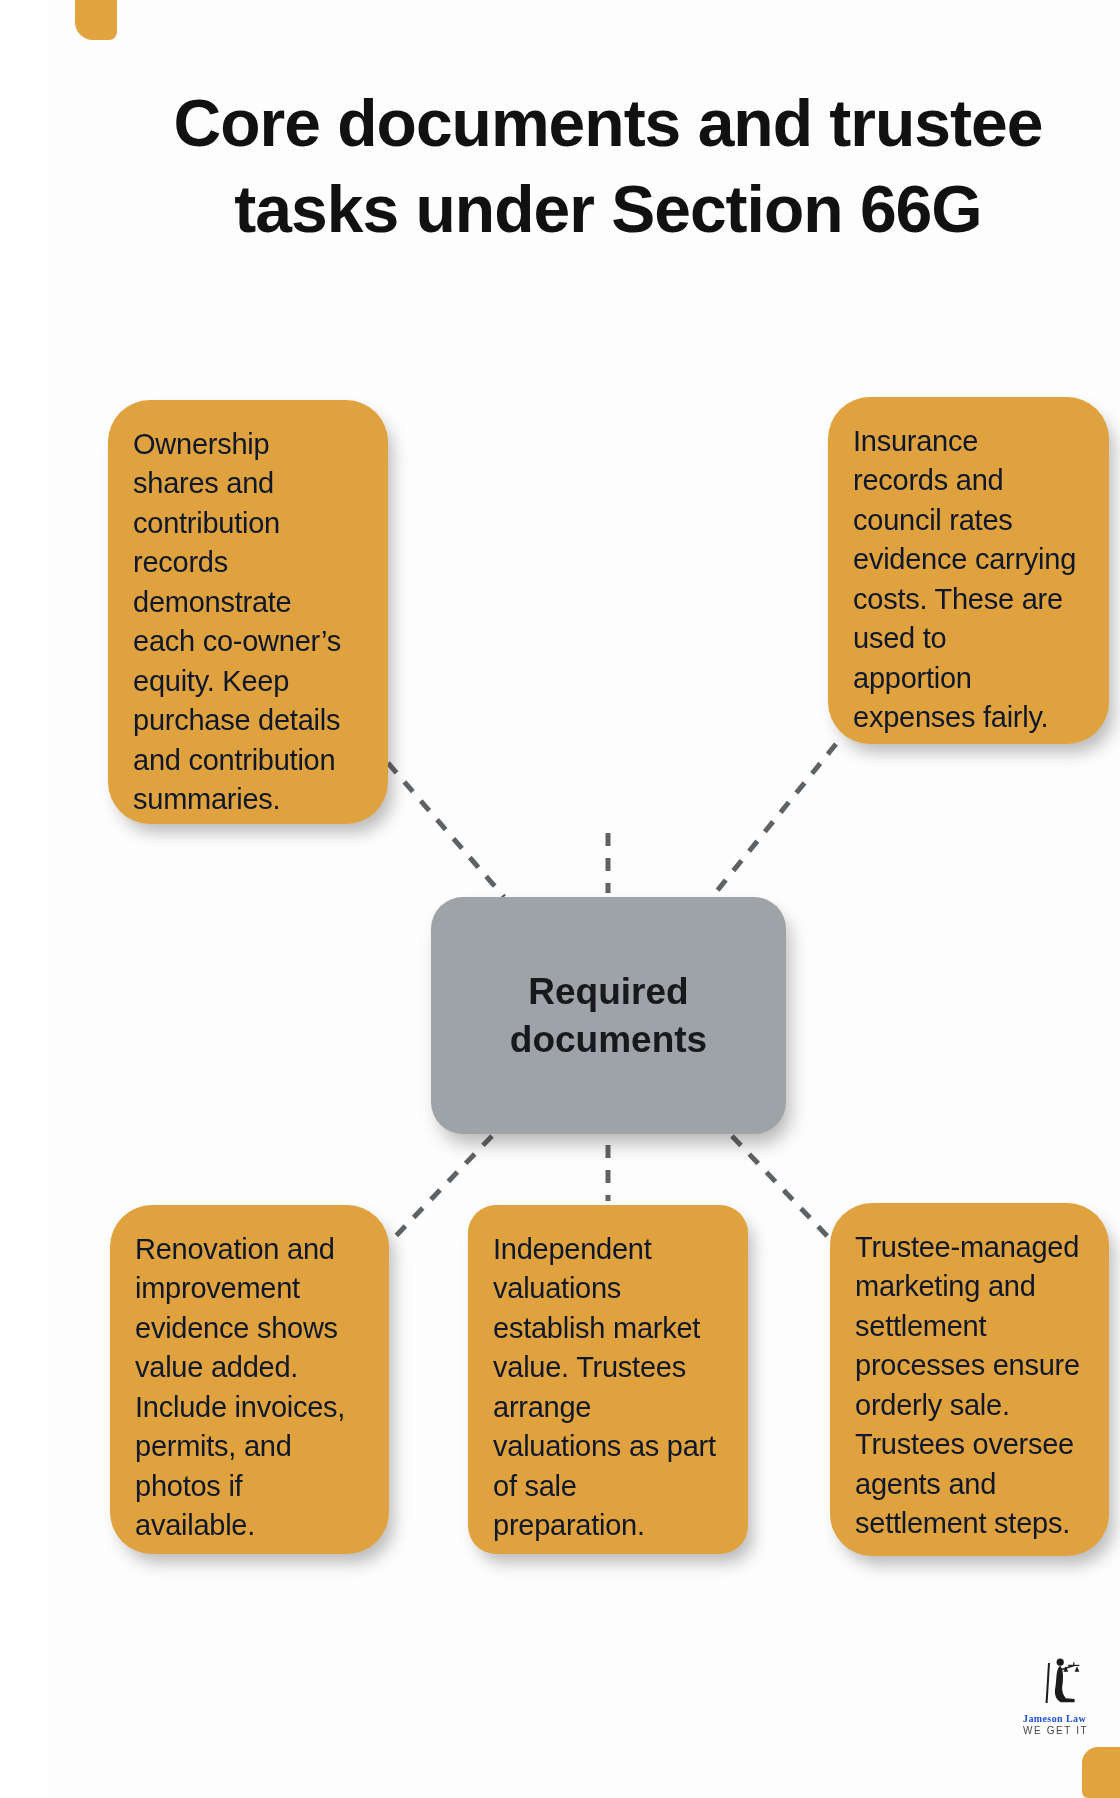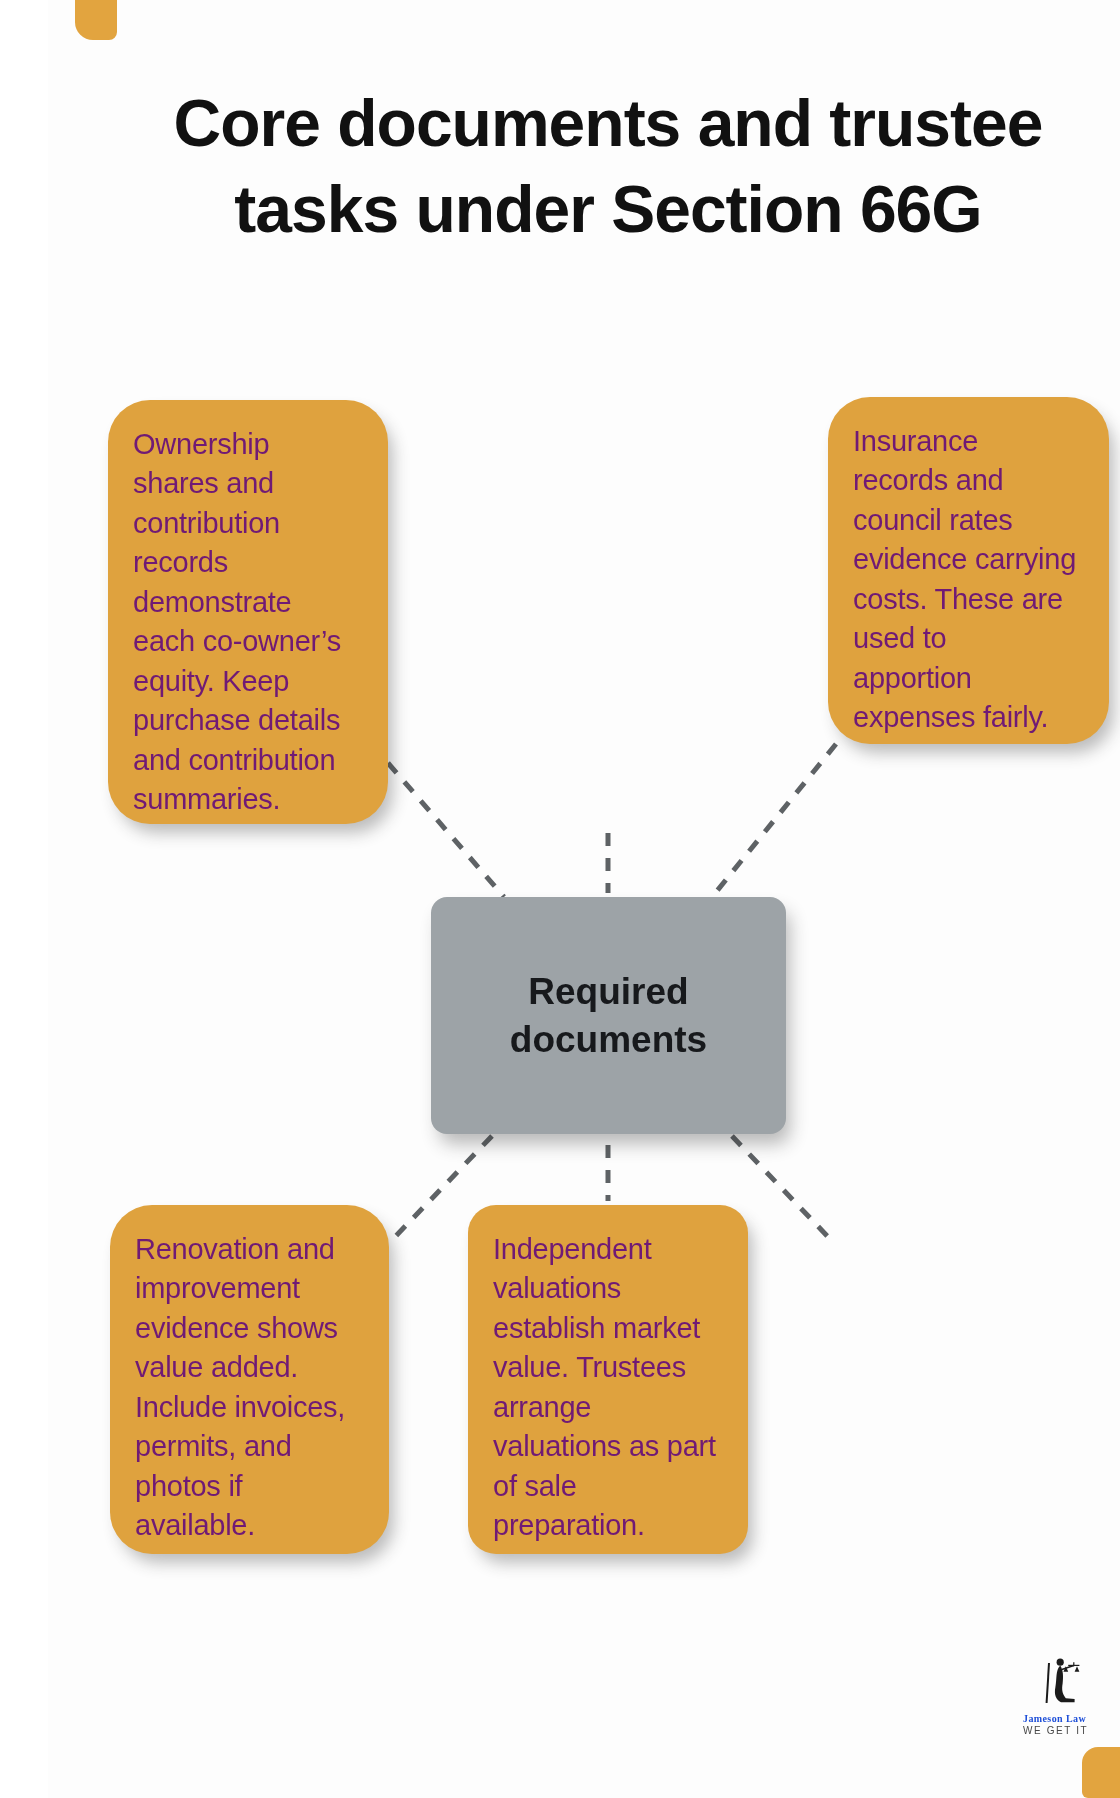--- a/index.html
+++ b/index.html
@@ -27,38 +27,38 @@
     white-space: pre-line;
   }
   .card {
     position: absolute;
     background: #DFA23E;
     border-radius: 42px;
     padding: 25px 25px 0 25px;
     font-size: 29px;
     line-height: 1.36;
     letter-spacing: -0.25px;
-    color: #701a75;
+    color: #0f172a;
     white-space: pre-line;
     box-shadow: 7px 11px 16px -2px rgba(40, 40, 40, 0.30);
   }
   .card-tl { left: 60px;  top: 400px;  width: 280px; height: 424px; }
   .card-tm { left: 419px; top: 400px;  width: 284px; height: 424px; }
   .card-tr { left: 780px; top: 397px;  width: 281px; height: 347px; }
   .card-bl { left: 62px;  top: 1205px; width: 279px; height: 349px; }
   .card-bm { left: 420px; top: 1205px; width: 280px; height: 349px; border-radius: 28px; }
   .card-br { left: 782px; top: 1203px; width: 279px; height: 353px; }
   .center-node {
     position: absolute;
     left: 383px;
     top: 897px;
     width: 355px;
     height: 237px;
     background: #9DA3A7;
-    border-radius: 16px;
+    border-radius: 32px;
     display: flex;
     align-items: center;
     justify-content: center;
     text-align: center;
     font-size: 37px;
     font-weight: 700;
     line-height: 1.28;
     color: #17191C;
     white-space: pre-line;
     box-shadow: 6px 12px 18px -2px rgba(40, 40, 40, 0.32);
@@ -165,20 +165,28 @@
 apportion
 expenses fairly.</div>
   <div class="card card-bm">Independent
 valuations
 establish market
 value. Trustees
 arrange
 valuations as part
 of sale
 preparation.</div>
+  <div class="card card-br">Trustee-managed
+marketing and
+settlement
+processes ensure
+orderly sale.
+Trustees oversee
+agents and
+settlement steps.</div>
 
   <div class="center-node">Required
 documents</div>
 
   <div class="logo">
     <svg class="logo-figure" viewBox="0 0 60 70" xmlns="http://www.w3.org/2000/svg">
       <g fill="#1b1b1b" stroke="#1b1b1b">
         <line x1="15" y1="10" x2="12" y2="60" stroke-width="2.5"></line>
         <circle cx="29" cy="9" r="4.5" stroke="none"></circle>
         <path d="M29 13 C 23 19, 25 30, 23 40 C 21 50, 24 56, 30 59 L47 59 L47 55 L36 54 C 31 48, 31 42, 32 36 C 33 27, 33 19, 29 13 Z" stroke="none"></path>

